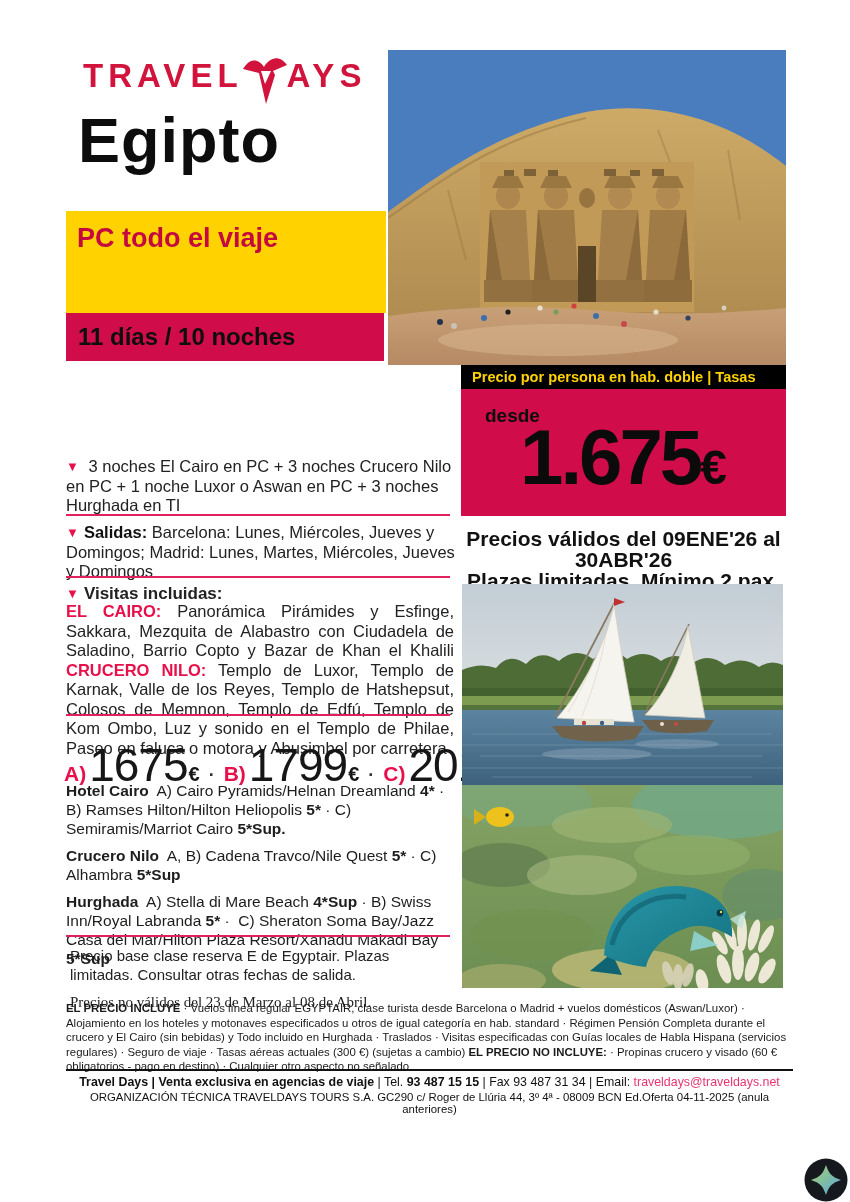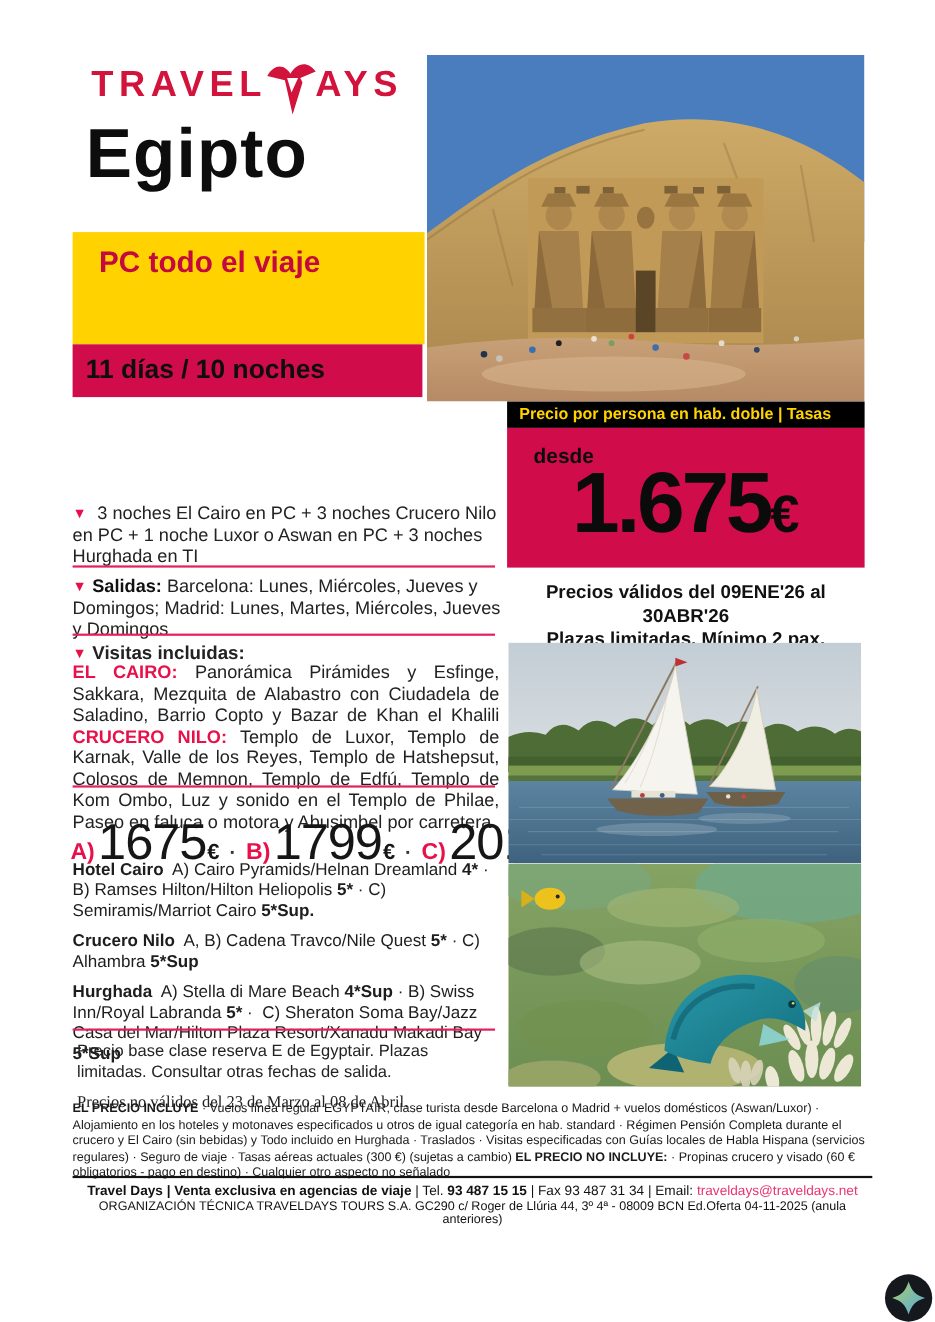--- a/index.html
+++ b/index.html
@@ -10,21 +10,21 @@
   body{background:#888;font-family:"Liberation Sans","DejaVu Sans",sans-serif;}
   .page{position:relative;width:850px;height:1202px;background:#fff;margin:0 auto;overflow:hidden;color:#1c1c1c;}
 
   
   .logo{position:absolute;left:83px;top:54px;display:flex;align-items:flex-start;color:var(--logored);}
   .logo .lt{font-size:33px;font-weight:bold;letter-spacing:5px;line-height:44px;}
   .logo svg{margin:0 -1px;}
   .pagetitle{position:absolute;left:78px;top:104px;font-size:63px;font-weight:bold;letter-spacing:1px;color:#0d0d0d;}
 
   .board-badge{position:absolute;left:66px;top:211px;width:320px;height:102px;background:var(--yellow);}
-  .board-badge span{display:block;margin:12px 0 0 24px;font-size:27px;font-weight:bold;color:#C40940;}
+  .board-badge span{display:block;margin:12px 0 0 11px;font-size:27px;font-weight:bold;color:#C40940;}
   .duration-badge{position:absolute;left:66px;top:313px;width:318px;height:48px;background:var(--crimson);}
   .duration-badge span{display:block;margin-left:12px;line-height:48px;font-size:24px;font-weight:bold;color:#0e0e0e;}
 
   .offer-title{position:absolute;left:78px;top:368px;width:374px;font-size:33px;line-height:37px;font-weight:bold;color:#DB0F4E;}
   .tri{color:var(--accent);font-size:13px;margin-right:5px;vertical-align:1px;}
   .body-block{position:absolute;left:66px;font-size:16.5px;line-height:19.5px;color:#222;}
   .itinerary{top:457px;width:392px;}
   .salidas{top:523px;width:392px;}
   .visitas-h{top:584px;font-weight:bold;font-size:17px;}
   .visitas-p{top:602px;width:388px;text-align:justify;}
@@ -58,21 +58,21 @@
   
   .photo{position:absolute;overflow:hidden;}
   .photo-abu{left:388px;top:50px;width:398px;height:315px;}
   .price-header-bar{position:absolute;left:461px;top:365px;width:325px;height:24px;background:#000;}
   .price-header-bar span{display:block;margin-left:11px;line-height:24px;font-size:14.6px;font-weight:bold;color:var(--barysw);}
   .price-box{position:absolute;left:461px;top:389px;width:325px;height:127px;background:var(--crimson);}
   .price-box .desde{position:absolute;left:24px;top:16px;font-size:19px;font-weight:bold;color:#0d0d0d;}
   .price-box .amt{position:absolute;left:0;top:26px;width:100%;text-align:center;font-size:78px;line-height:84px;font-weight:bold;letter-spacing:-3px;color:#0b0b0b;white-space:nowrap;}
   .price-box .amt .cur{font-size:48px;letter-spacing:0;}
   .validity{position:absolute;left:461px;top:528px;width:325px;text-align:center;color:#111;}
-  .validity .v1{font-size:17px;font-weight:bold;line-height:21px;}
+  .validity .v1{font-size:21px;font-weight:bold;line-height:21px;}
   .validity .v3{font-size:13.5px;color:#333;margin-top:4px;}
   .photo-fel{left:462px;top:584px;width:321px;height:201px;}
   .photo-cor{left:462px;top:785px;width:321px;height:203px;}
   .watermark{position:absolute;left:803px;top:1157px;width:46px;height:46px;}
 </style>
 </head>
 <body>
 
 <div class="page">
 

